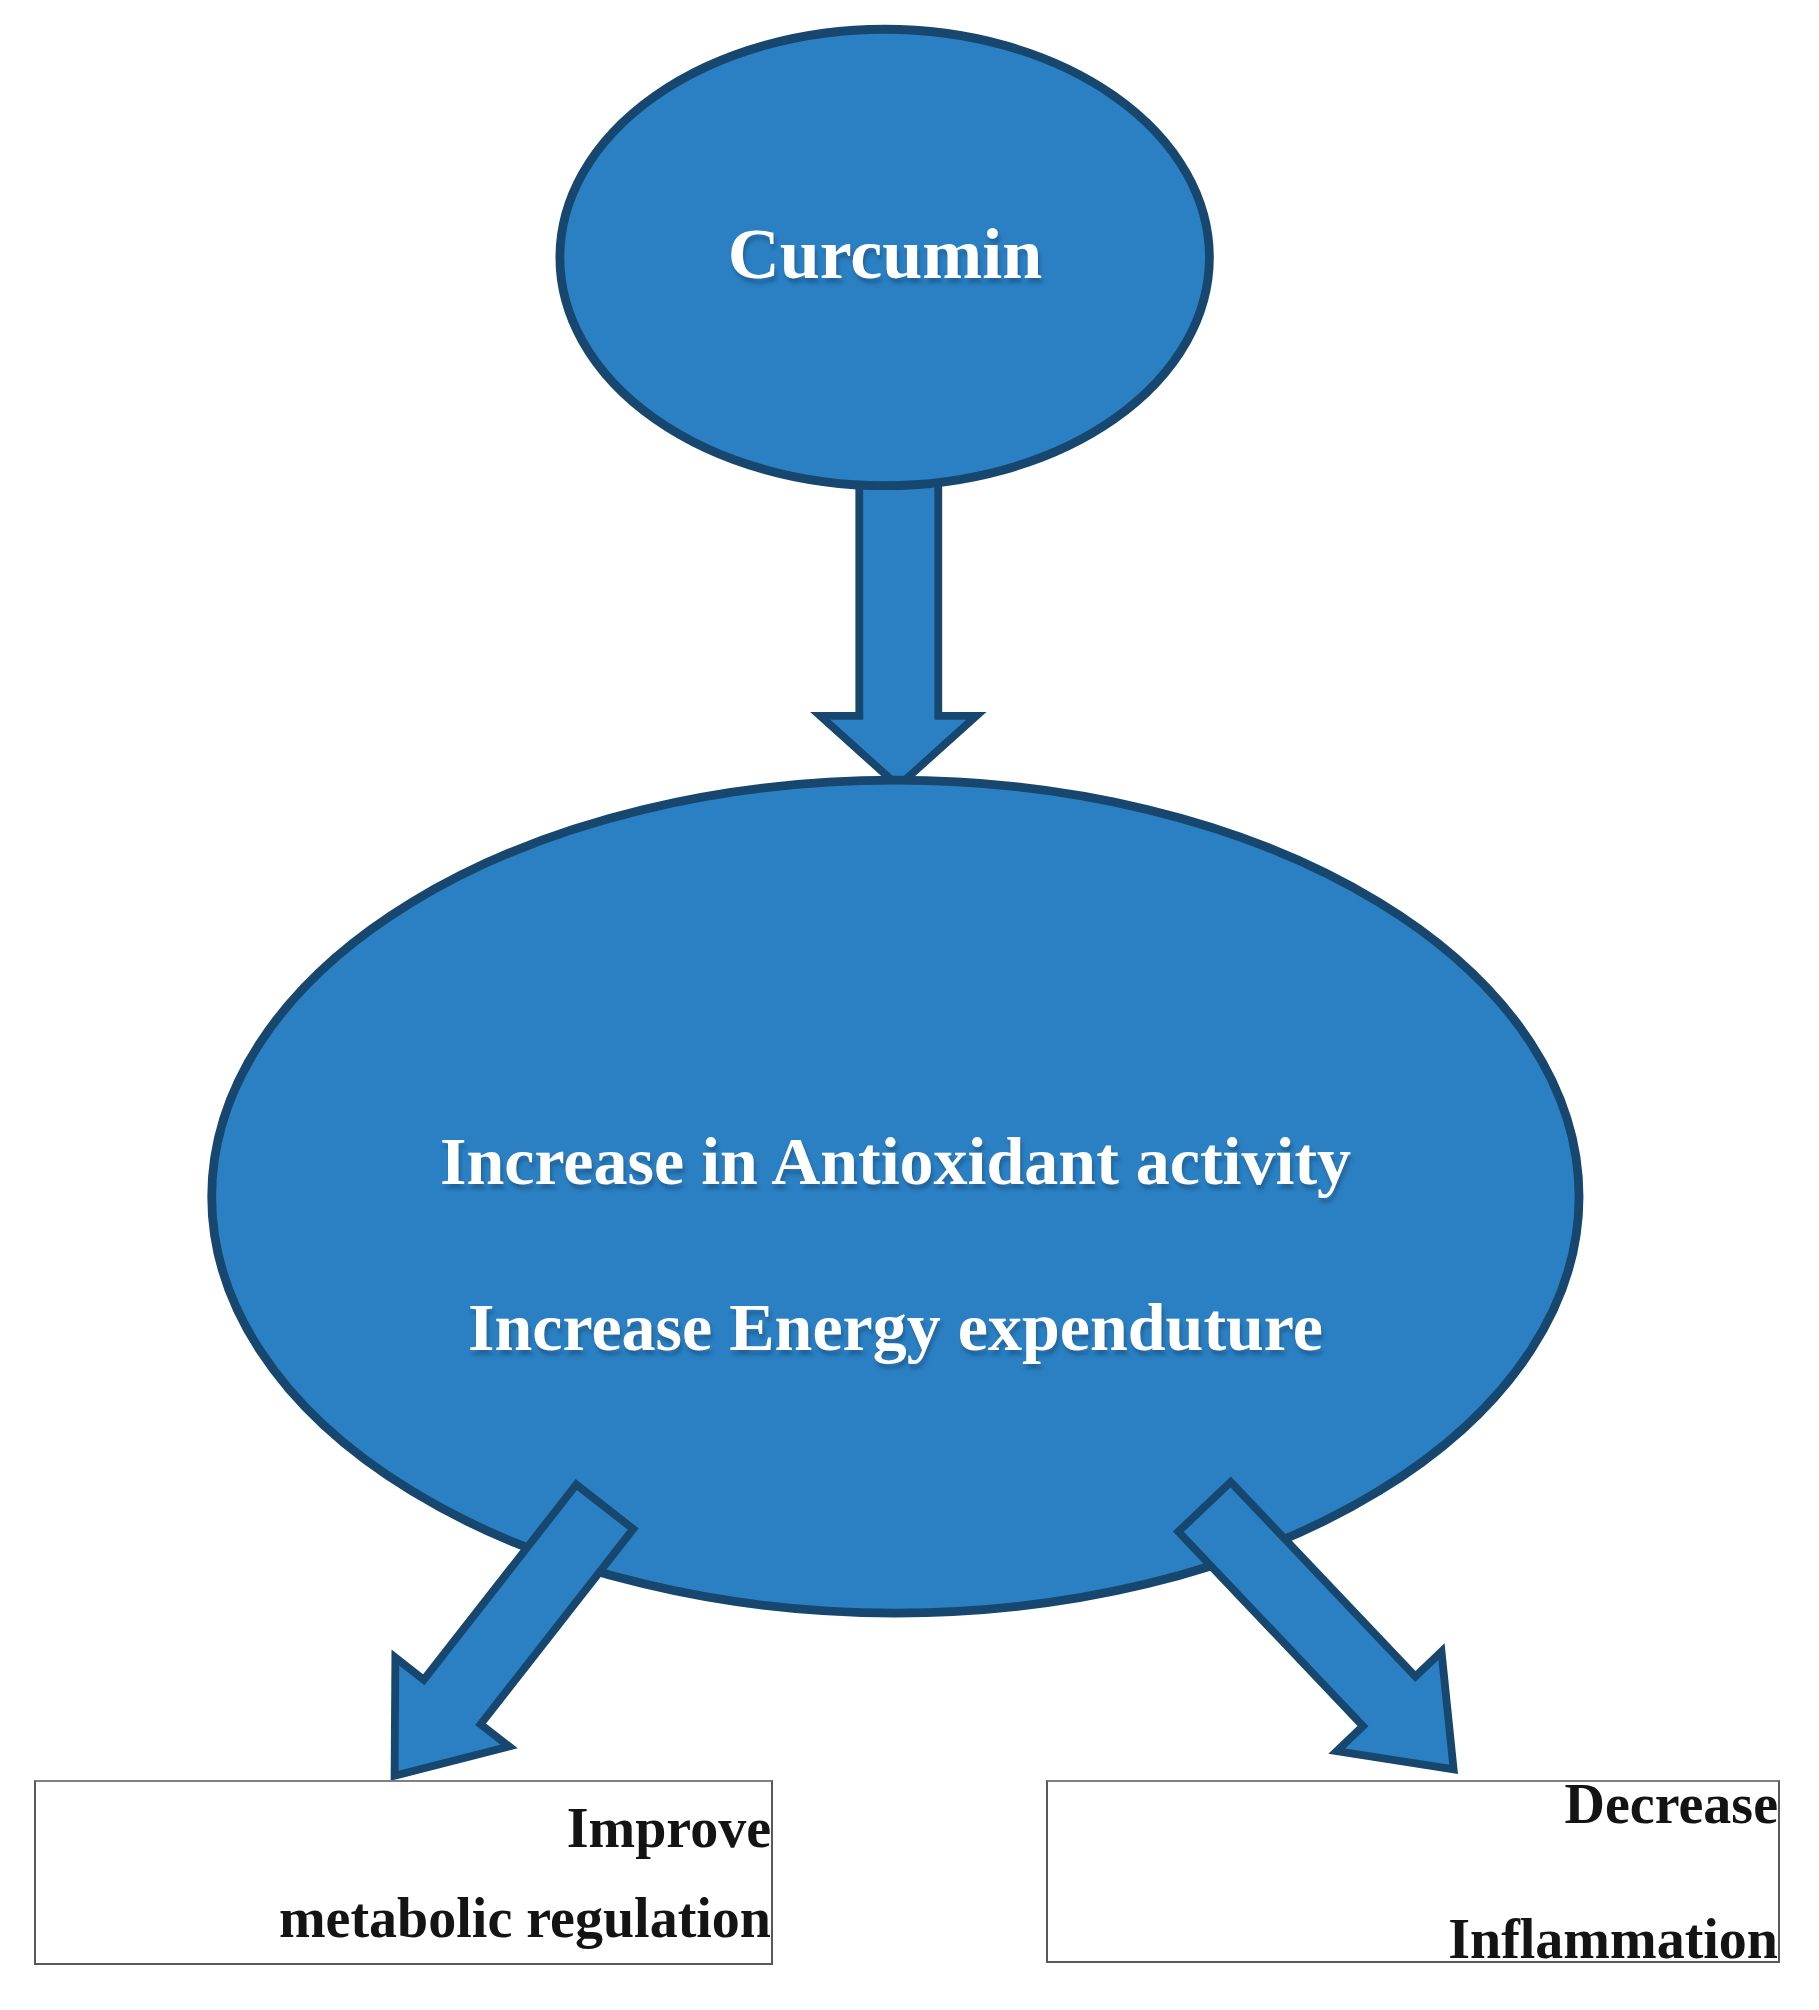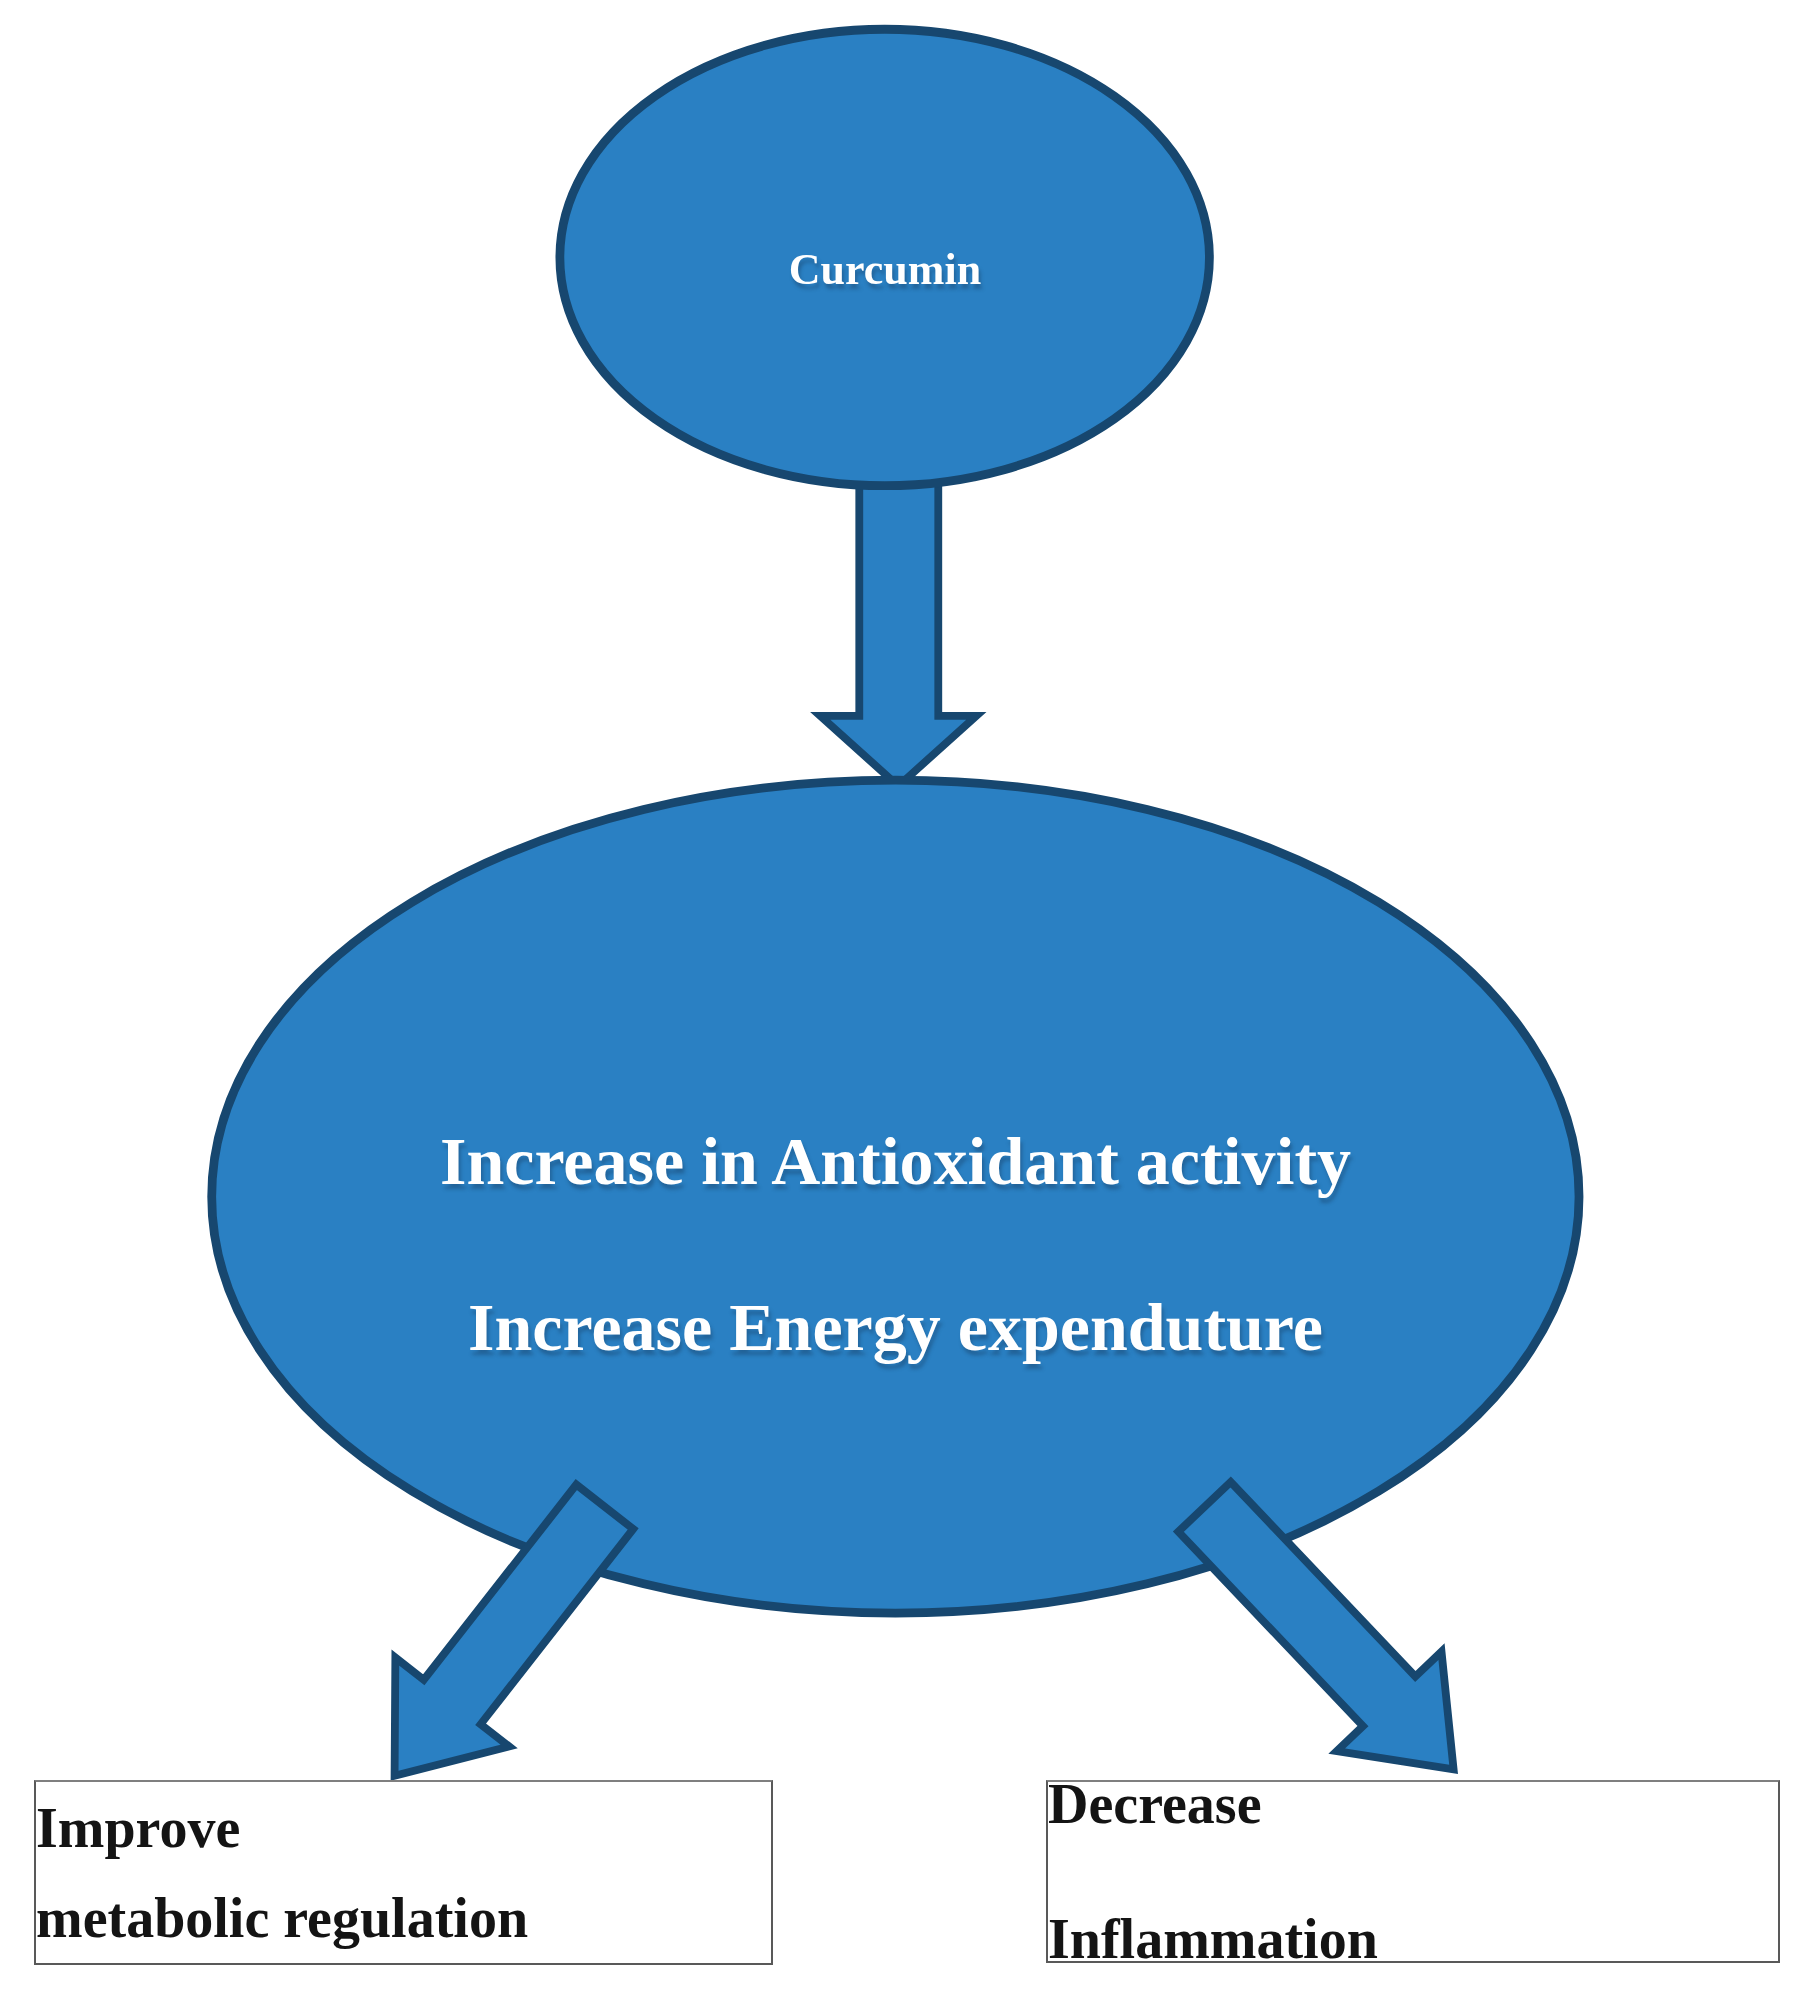--- a/index.html
+++ b/index.html
@@ -35,40 +35,40 @@
     justify-content: center;
     text-align: center;
     color: #ffffff;
     font-weight: bold;
   }
   .label .line {
     white-space: pre-wrap;
     text-shadow: 2px 4.9px 3.9px rgba(21, 52, 88, 0.38);
   }
   .top-label {
-    left: 560px; top: 50px;
+    left: 560px; top: 35px;
     width: 650px; height: 439px;
-    font-size: 44px;
+    font-size: 72px;
   }
   .top-label .line { line-height: 109px; }
   .mid-label {
     left: 213px; top: 912px;
     width: 1365px; height: 663px;
     font-size: 68px;
   }
   .mid-label .line { line-height: 166px; }
   .outcome-box {
     position: absolute;
     box-sizing: border-box;
     border: 2.9px solid #595959;
     border-top-color: #7f7f7f;
     background: #ffffff;
     display: flex;
     flex-direction: column;
-    align-items: flex-start;
+    align-items: flex-end;
     justify-content: center;
     text-align: center;
     color: #141414;
     font-weight: bold;
     font-size: 56px;
   }
   .outcome-box .line { line-height: 90px; white-space: pre-wrap; }
   .box-left  { left: 34px;   top: 1780px; width: 739px; height: 185px; }
   .box-right { left: 1046px; top: 1780px; width: 734px; height: 183px; gap: 45px; }
 </style>

